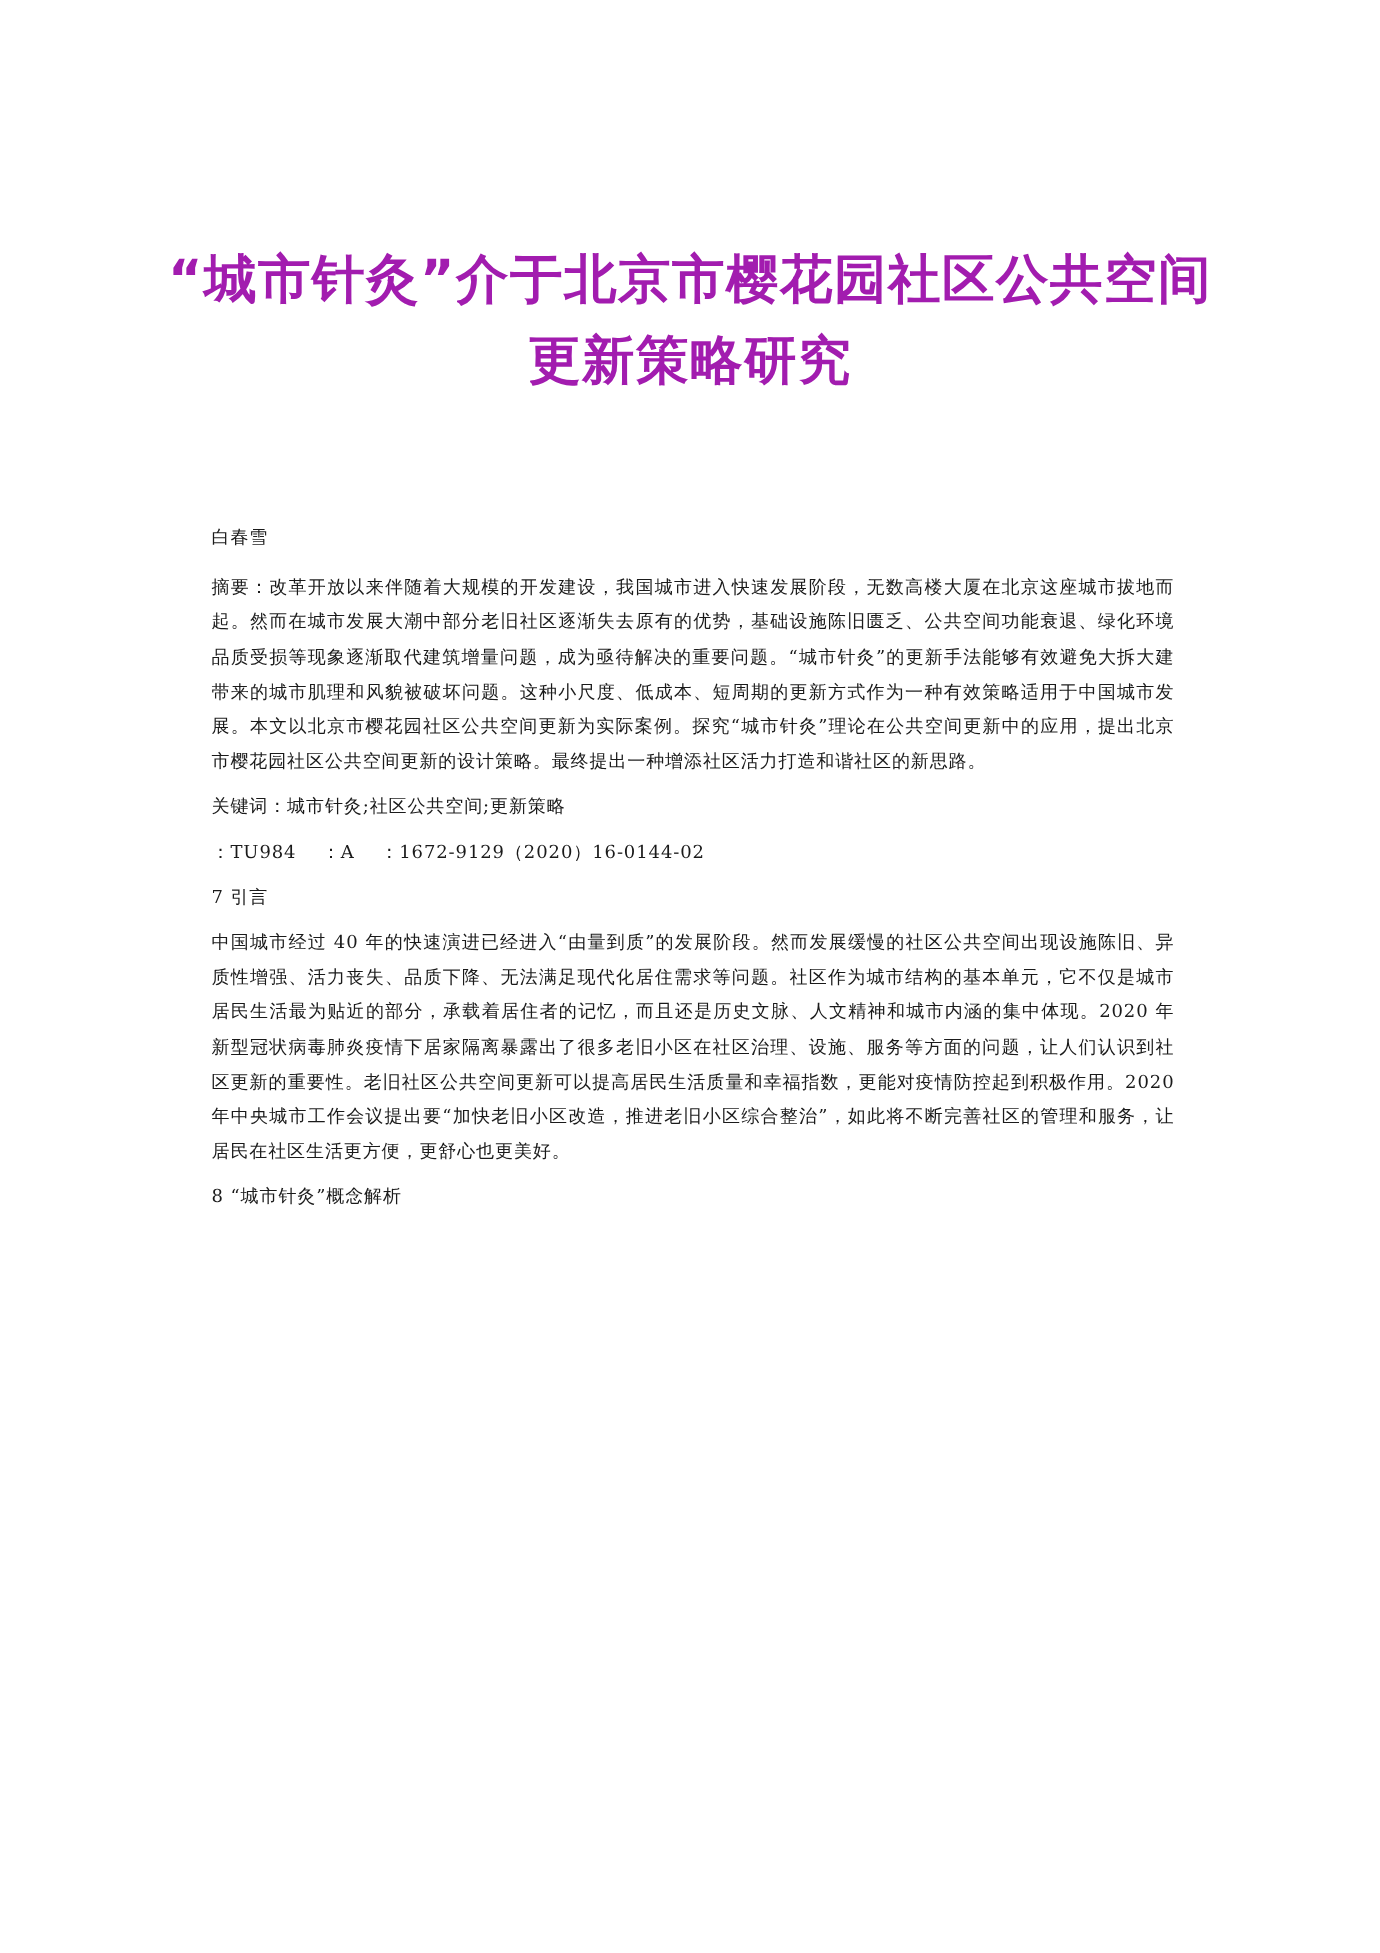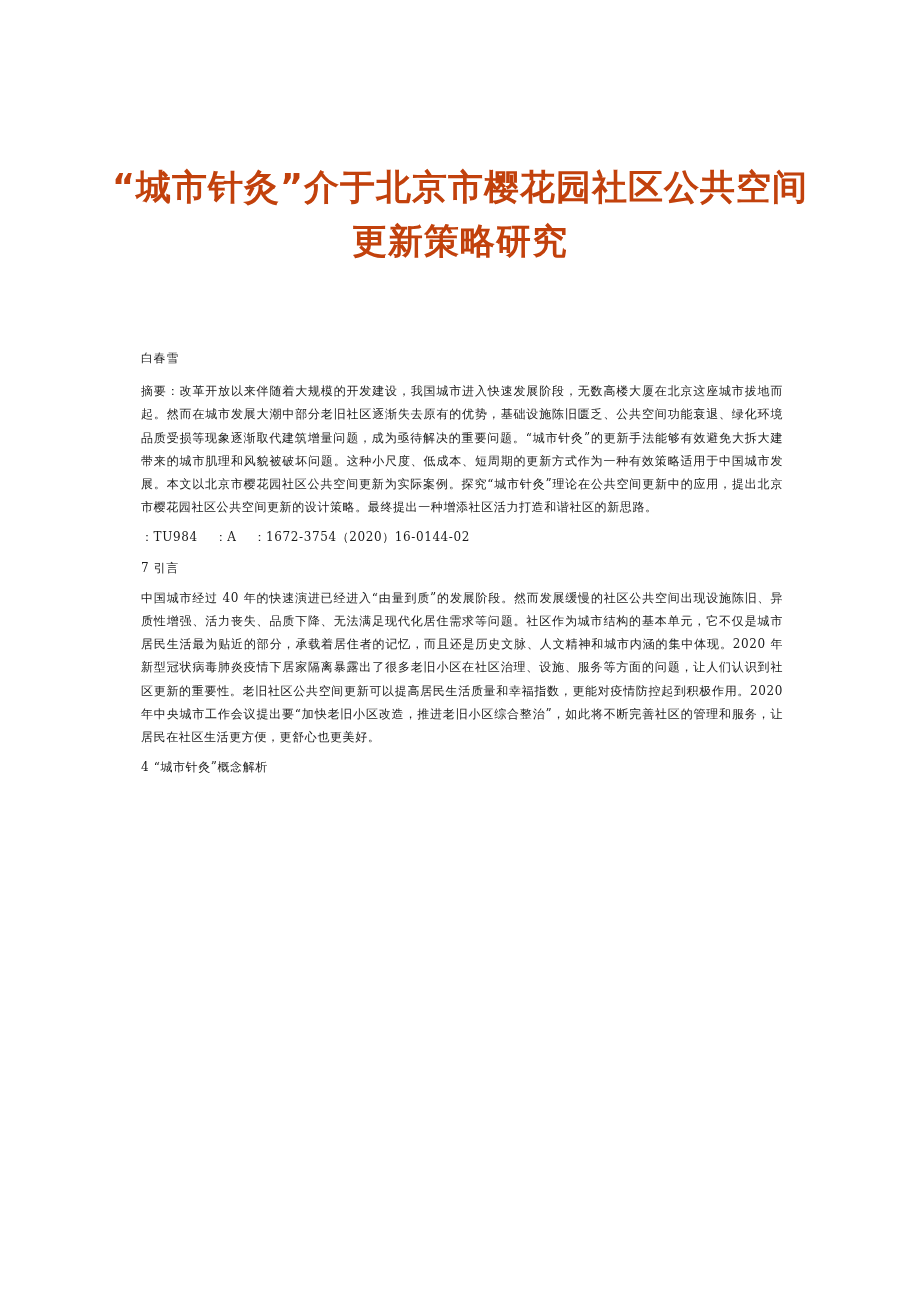--- a/index.html
+++ b/index.html
@@ -24,21 +24,21 @@
       position: absolute;
       left: 100px;
       width: 720px;
       top: 160px;
       text-align: center;
       font-size: 35px;
       line-height: 54px;
       font-weight: bold;
       letter-spacing: 1px;
       margin: 0;
-      color: #c2410c;
+      color: #a21caf;
       font-family: "DejaVu Sans", "Liberation Sans", sans-serif;
     }
     .content {
       position: absolute;
       left: 141px;
       top: 347px;
       width: 642px;
       font-size: 12px;
       line-height: 23.2px;
       letter-spacing: 0.6px;
@@ -54,18 +54,19 @@
   </style>
 </head>
 <body>
 
 <div class="page">
   <h1 class="title">“城市针灸”介于北京市樱花园社区公共空间更新策略研究</h1>
 
   <div class="content">
     <p class="author">白春雪</p>
     <p>摘要：改革开放以来伴随着大规模的开发建设，我国城市进入快速发展阶段，无数高楼大厦在北京这座城市拔地而起。然而在城市发展大潮中部分老旧社区逐渐失去原有的优势，基础设施陈旧匮乏、公共空间功能衰退、绿化环境品质受损等现象逐渐取代建筑增量问题，成为亟待解决的重要问题。“城市针灸”的更新手法能够有效避免大拆大建带来的城市肌理和风貌被破坏问题。这种小尺度、低成本、短周期的更新方式作为一种有效策略适用于中国城市发展。本文以北京市樱花园社区公共空间更新为实际案例。探究“城市针灸”理论在公共空间更新中的应用，提出北京市樱花园社区公共空间更新的设计策略。最终提出一种增添社区活力打造和谐社区的新思路。</p>
-    <p class="meta-line">：TU984　 ：A　 ：1672-3754（2020）16-0144-02</p>
+    <p>关键词：城市针灸;社区公共空间;更新策略</p>
+    <p class="meta-line">：TU984　 ：A　 ：1672-9129（2020）16-0144-02</p>
     <p class="heading">7 引言</p>
     <p>中国城市经过 40 年的快速演进已经进入“由量到质”的发展阶段。然而发展缓慢的社区公共空间出现设施陈旧、异质性增强、活力丧失、品质下降、无法满足现代化居住需求等问题。社区作为城市结构的基本单元，它不仅是城市居民生活最为贴近的部分，承载着居住者的记忆，而且还是历史文脉、人文精神和城市内涵的集中体现。2020 年新型冠状病毒肺炎疫情下居家隔离暴露出了很多老旧小区在社区治理、设施、服务等方面的问题，让人们认识到社区更新的重要性。老旧社区公共空间更新可以提高居民生活质量和幸福指数，更能对疫情防控起到积极作用。2020 年中央城市工作会议提出要“加快老旧小区改造，推进老旧小区综合整治”，如此将不断完善社区的管理和服务，让居民在社区生活更方便，更舒心也更美好。</p>
-    <p class="heading">4 “城市针灸”概念解析</p>
+    <p class="heading">8 “城市针灸”概念解析</p>
   </div>
 </div>
 
 </body></html>

